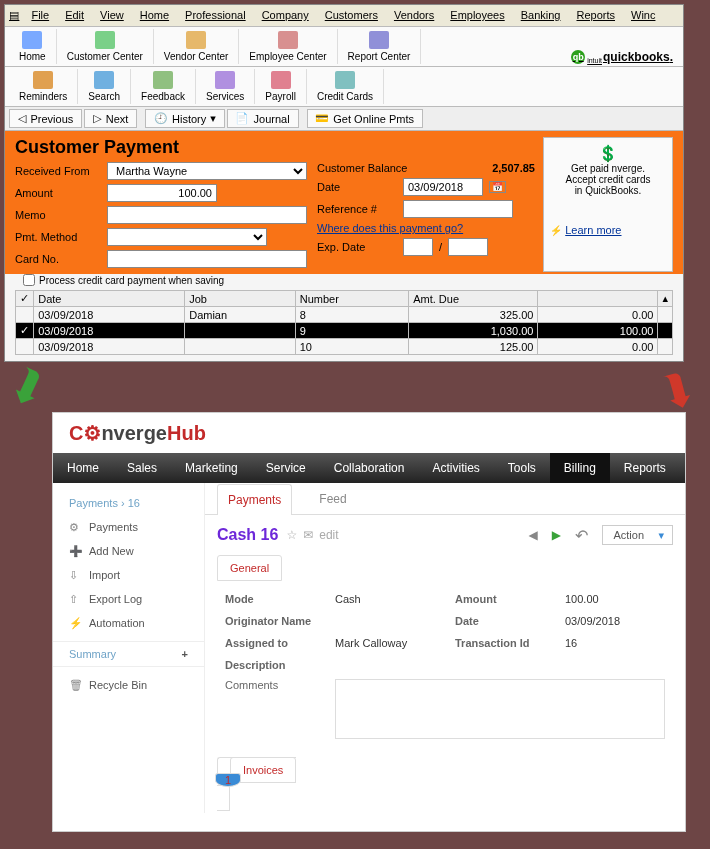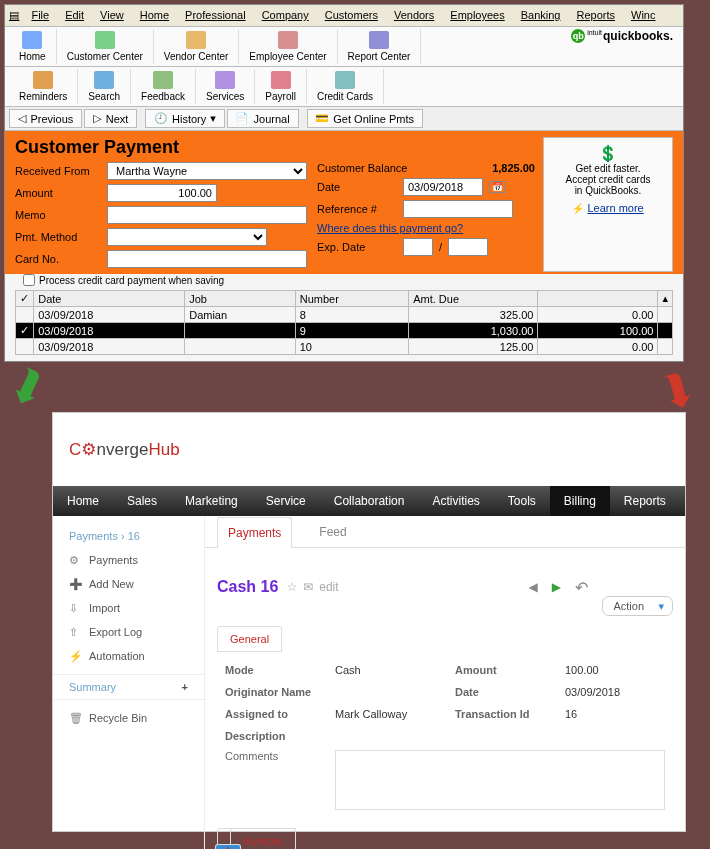--- a/index.html
+++ b/index.html
@@ -7,21 +7,21 @@
 
   
   .qb-window { background: #f5f5f5; border: 1px solid #888; margin: 4px 0 0 4px; width: 680px; }
   .qb-menubar { display: flex; background: #ece9d8; border-bottom: 1px solid #bbb; font-size: 11px; padding: 2px 0; }
   .qb-menubar span:first-child { padding: 2px 4px; }
   .qb-menubar span { padding: 2px 8px; text-decoration: underline; cursor: default; }
   .qb-toolbar { display: flex; background: #fafafa; border-bottom: 1px solid #bbb; padding: 2px 4px; justify-content: space-between; }
   .qb-toolbar-left { display: flex; }
   .qb-tool { display: flex; flex-direction: column; align-items: center; padding: 2px 10px; font-size: 10px; border-right: 1px solid #ddd; }
   .qb-tool .ico { width: 20px; height: 18px; margin-bottom: 2px; border-radius: 2px; }
-  .qb-brand { display: flex; align-items: flex-start; padding-right: 6px; font-size: 12px; font-weight: bold; }
+  .qb-brand { display: flex; align-items: flex-end; padding-right: 6px; font-size: 12px; font-weight: bold; text-decoration: underline; }
   .qb-brand-circle { width: 14px; height: 14px; border-radius: 50%; background: #2ca01c; color: #fff; display:flex; align-items:center; justify-content:center; font-size:9px; margin-right:2px;}
   .qb-navbar { display: flex; background: #eee; border-bottom: 1px solid #bbb; padding: 2px 4px; font-size: 11px; gap: 2px; }
   .qb-navbtn { border: 1px solid #bbb; background: #fafafa; padding: 2px 8px; display: flex; align-items: center; gap: 4px; }
   .qb-body { padding: 6px 10px 2px; background: #f97316; display:flex; gap:8px;}
   .qb-form {flex:1;}
   .qb-title { font-size: 18px; font-weight: bold; margin-bottom: 4px; }
   .qb-row { display: flex; align-items: center; font-size: 11px; margin-bottom: 4px; gap: 6px; }
   .qb-row label { width: 86px; }
   .qb-input { border: 1px solid #888; height: 18px; padding: 1px 4px; font-size: 11px; background:#fff;}
   .qb-cols { display: flex; gap: 10px; }
@@ -37,41 +37,41 @@
   .qb-num { text-align: right; }
   .qb-process { font-size:10px; display:flex; align-items:center; gap:4px; padding:0 0 4px 18px;}
   .qb-process input { width:12px; height:12px;}
 
   
   .arrow-red { position:absolute; right:10px; top:362px; font-size:48px; color:#d0382a; transform: rotate(75deg);}
   .arrow-green { position:absolute; left:10px; top:360px; font-size:48px; color:#3aa23a; transform: rotate(115deg);}
 
   
   .ch-window { background:#fff; position:absolute; left:52px; top:412px; width:634px; height:420px; border:1px solid #ccc; font-size:12px;}
-  .ch-logo { padding:26px 16px; font-size:17px; font-weight:normal; }
+  .ch-logo { padding:8px 16px; font-size:20px; font-weight:bold; }
   .ch-logo .c { color:#c32a2a;} .ch-logo .o { color:#c32a2a;} .ch-logo .h {color:#444;}
   .ch-nav { background: linear-gradient(#555,#222); color:#fff; display:flex; font-size:12px;}
   .ch-nav span { padding:8px 14px; cursor:default;}
   .ch-nav span.active { background:#111;}
   .ch-main { display:flex;}
   .ch-sidebar { width:160px; padding:8px 0; font-size:11px; color:#555; border-right:1px solid #eee;}
   .ch-side-item { padding:6px 16px; display:flex; align-items:center; gap:8px;}
   .ch-side-item .sico { width:12px; height:12px; display:inline-block; color:#888;}
   .ch-summary { padding:6px 16px; color:#6fa3c7; display:flex; justify-content:space-between; align-items:center; border-top:1px solid #eee; border-bottom:1px solid #eee; margin:6px 0;}
   .ch-bc { color:#6fa3c7; padding:6px 16px; font-size:11px;}
   .ch-content { flex:1; padding:0 0 8px;}
   .ch-tabs { display:flex; gap:16px; padding:0 12px; border-bottom:1px solid #ddd;}
   .ch-tabs span { padding:8px 10px; color:#888; font-size:12px; border:1px solid transparent; border-bottom:none;}
   .ch-tabs span.active { color:#c32a2a; border-color:#ddd; background:#fff; position:relative; top:1px; border-top-left-radius:3px; border-top-right-radius:3px;}
   .ch-head { display:flex; align-items:center; padding:10px 12px; gap:8px;}
   .ch-h1 { font-size:16px; font-weight:bold; color:#6d28d9;}
   .ch-icons { color:#aaa; font-size:12px; display:flex; gap:6px; align-items:center;}
   .ch-navarr { margin-left:auto; display:flex; gap:14px; align-items:center;}
   .ch-navarr .tri { font-size:12px; }
-  .ch-action { border:1px solid #ccc; border-radius:7px; padding:3px 28px 3px 10px; font-size:11px; color:#555; position:relative;margin-top:38px;}
+  .ch-action { border:1px solid #ccc; border-radius:0; padding:3px 28px 3px 10px; font-size:11px; color:#555; position:relative;}
   .ch-action:after { content:"▾"; position:absolute; right:8px; color:#3a8bd6;}
   .ch-sub { padding:0 12px 8px; display:flex; gap:8px; }
   .ch-sub span { padding:6px 12px; border:1px solid #ddd; border-top-left-radius:3px; border-top-right-radius:3px; font-size:11px;}
   .ch-sub span.active { color:#c32a2a; }
   .ch-fields { display:grid; grid-template-columns: 110px 120px 110px 100px; padding:4px 20px; row-gap:10px; font-size:11px; color:#333;}
   .ch-fields .lbl { color:#666; font-weight:bold;}
   .ch-comments { padding:4px 20px; display:flex; font-size:11px;}
   .ch-comments .lbl { width:110px; color:#666; font-weight:normal;}
   .ch-comments .box { flex:1; height:60px; border:1px solid #ddd;}
   .ch-inv { margin:20px 12px 0; }
@@ -198,21 +198,21 @@
             <select class="qb-input" style="width:160px"><option></option></select>
             </div>
           <div class="qb-row">
               <label>Card No.</label>
             <input class="qb-input" style="width: 200px;" value="">
             </div>
         </div>
         <div class="qb-col">
           <div class="qb-row">
               <label style="width:110px">Customer Balance</label>
-            <span style="font-weight:bold; margin-left:auto;">1,825.00</span>
+            <span style="font-weight:bold; margin-left:auto;">2,507.85</span>
             </div>
           <div class="qb-row">
               <label style="width:80px">Date</label>
             <input class="qb-input" style="width: 80px;" value="03/09/2018">
             <span style="border:1px solid #888; padding:0 2px; font-size:9px;">📅</span>
             </div>
           <div class="qb-row">
               <label style="width:80px">Reference #</label>
             <input class="qb-input" style="width: 110px;" value="">
             </div>
@@ -220,24 +220,24 @@
               <span class="qb-link">Where does this payment go?</span>
             </div>
           <div class="qb-row"><label style="width:80px">Exp. Date</label>
             <input class="qb-input" style="width: 30px;" value=""> /
             <input class="qb-input" style="width: 40px;" value=""></div>
         </div>
       </div>
     </div>
     <div class="qb-promo">
       <div style="font-size:16px;">💲</div>
-      <div>Get edit faster.</div>
+      <div>Get paid nverge.</div>
       <div>Accept credit cards</div>
       <div>in QuickBooks.</div>
-      <div style="margin-top:6px; text-align:center;"><span class="bolt">⚡</span> <span class="qb-link">Learn more</span></div>
+      <div style="margin-top:28px; text-align:left;"><span class="bolt">⚡</span> <span class="qb-link">Learn more</span></div>
     </div>
   </div>
   <div class="qb-process">
     <input type="checkbox" style="">
     <span>Process credit card payment when saving</span>
   </div>
   <table class="qb-table">
     <thead>
         <tr>
       <th class="qb-check">✓</th>

